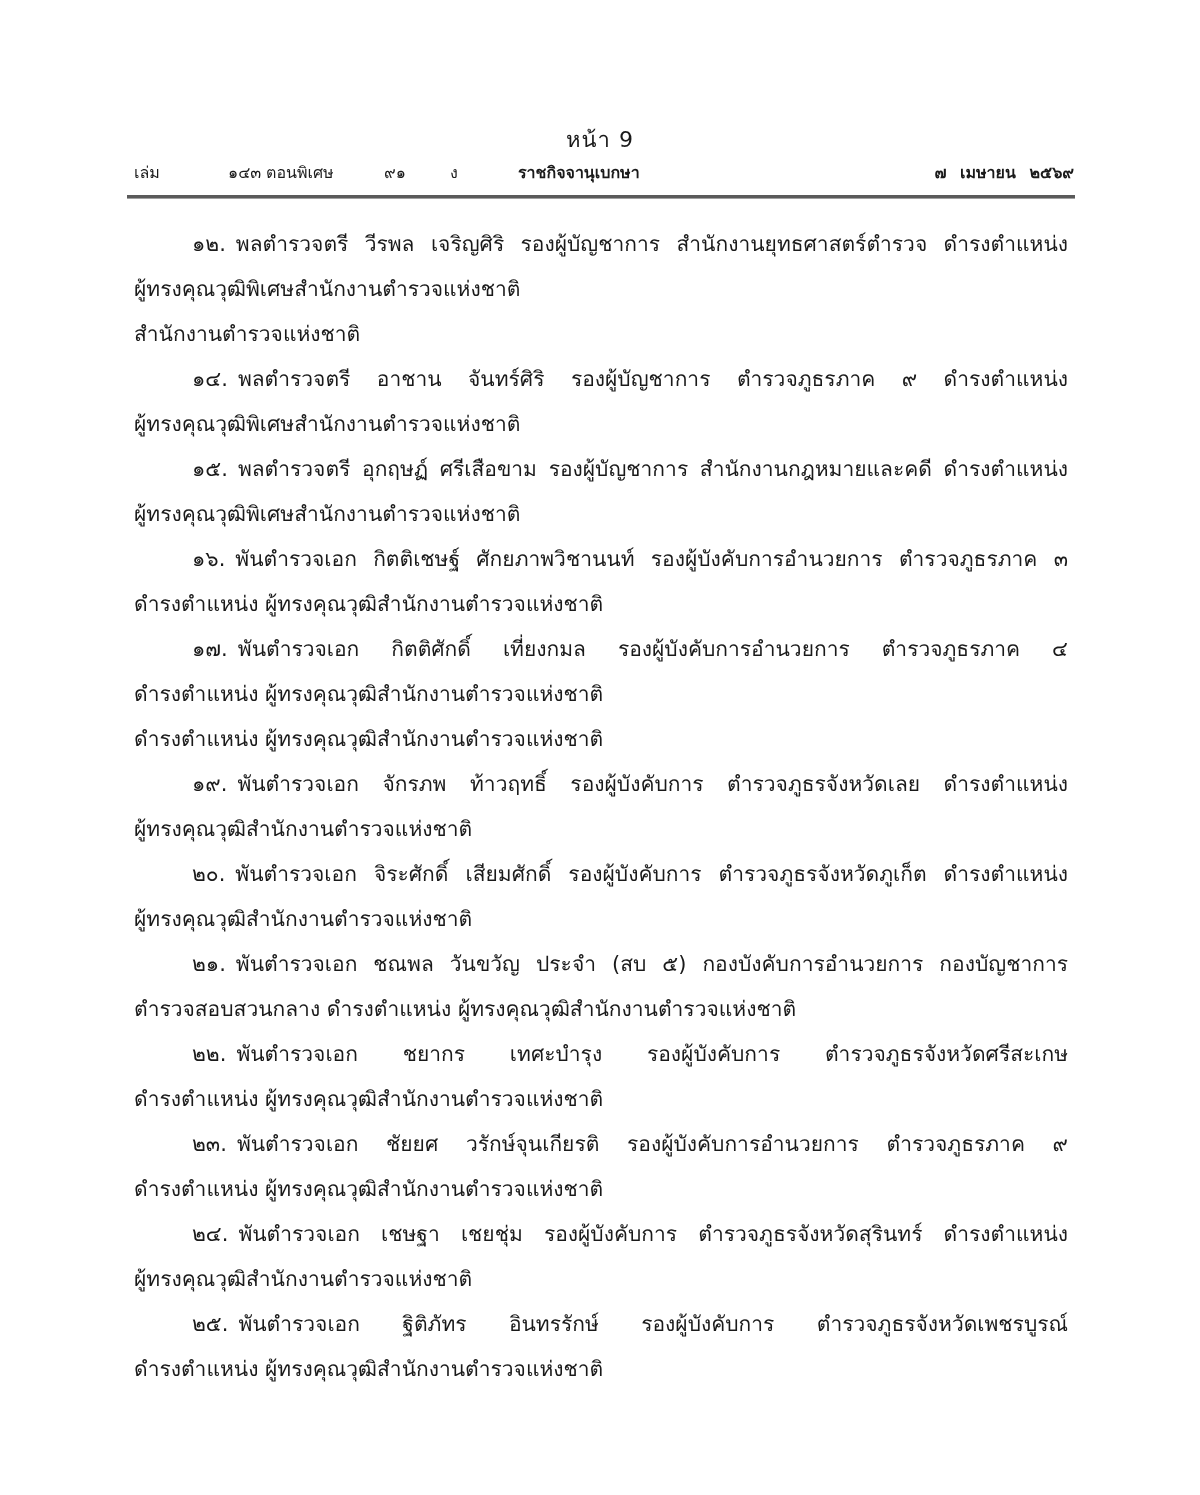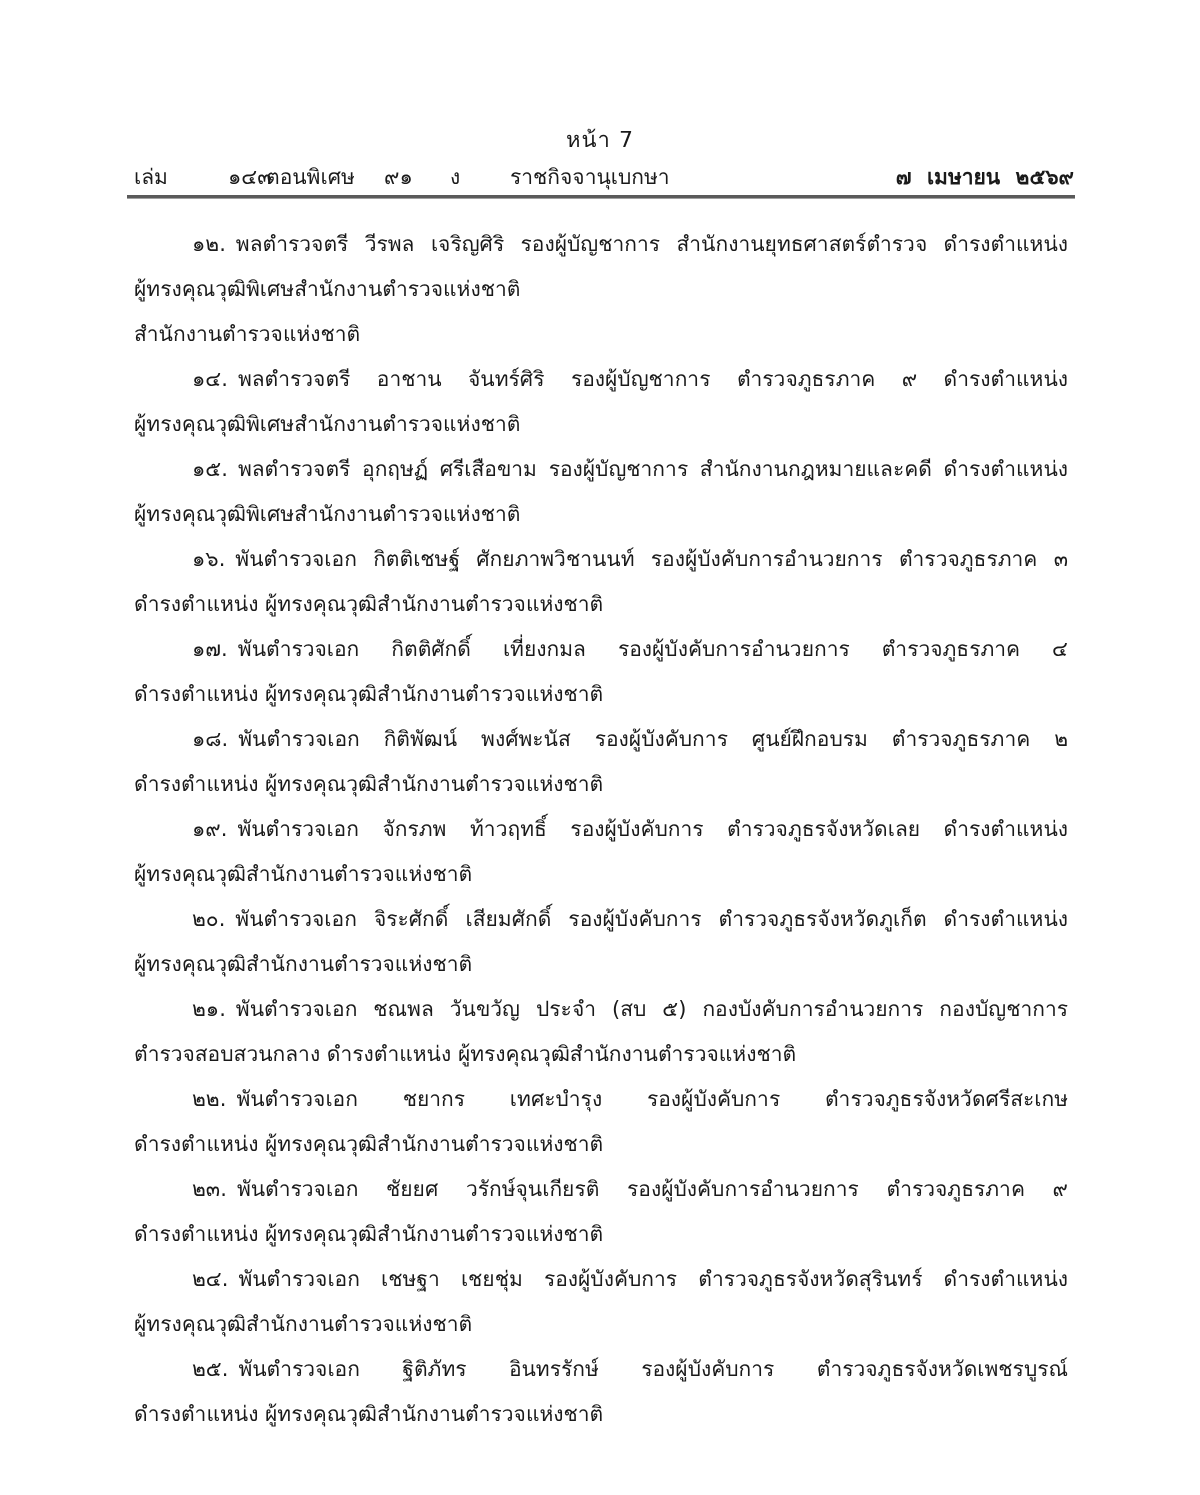--- a/index.html
+++ b/index.html
@@ -30,33 +30,33 @@
       text-align: center;
       font-size: 22px;
       letter-spacing: 1px;
     }
     .header-row {
       position: absolute;
       top: 160px;
       left: 134px;
       width: 940px;
       height: 32px;
-      font-size: 21px;
+      font-size: 16px;
     }
     .header-row span {
       position: absolute;
       top: 0;
       white-space: nowrap;
     }
     .h-volume { left: 0; }
     .h-volume-num { left: 54px; margin-left: 40px; }
     .h-issue { left: 132px; }
     .h-issue-num { left: 250px; }
     .h-section { left: 316px; }
-    .h-title { left: 376px; }
+    .h-title { left: 384px; font-weight: bold; }
     .h-date { right: 0; text-align: right; word-spacing: 8px; font-weight: bold; }
     .header-rule {
       position: absolute;
       top: 195px;
       left: 127px;
       width: 948px;
       height: 3px;
       background: #5a5a5a;
       border-bottom: 1px solid #a0a0a0;
     }
@@ -85,21 +85,21 @@
       display: block;
       white-space: nowrap;
     }
     .num { margin-right: 10px; }
   </style>
 </head>
 <body>
 
 <div class="page">
 
-  <div class="page-number">หน้า 7</div>
+  <div class="page-number">หน้า 9</div>
 
   <div class="header-row">
     <span class="h-volume">เล่ม</span>
     <span class="h-volume-num">๑๔๓</span>
     <span class="h-issue">ตอนพิเศษ</span>
     <span class="h-issue-num">๙๑</span>
     <span class="h-section">ง</span>
     <span class="h-title">ราชกิจจานุเบกษา</span>
     <span class="h-date">๗ เมษายน ๒๕๖๙</span>
   </div>
@@ -124,21 +124,20 @@
     </p>
     <p class="entry">
       <span class="first"><span class="num">๑๖.</span><span>พันตำรวจเอก กิตติเชษฐ์ ศักยภาพวิชานนท์ รองผู้บังคับการอำนวยการ ตำรวจภูธรภาค ๓</span></span>
       <span class="second">ดำรงตำแหน่ง ผู้ทรงคุณวุฒิสำนักงานตำรวจแห่งชาติ</span>
     </p>
     <p class="entry">
       <span class="first"><span class="num">๑๗.</span><span>พันตำรวจเอก กิตติศักดิ์ เที่ยงกมล รองผู้บังคับการอำนวยการ ตำรวจภูธรภาค ๔</span></span>
       <span class="second">ดำรงตำแหน่ง ผู้ทรงคุณวุฒิสำนักงานตำรวจแห่งชาติ</span>
     </p>
     <p class="entry">
-      <span class="first"><span class="num">๑๘.</span><span>พันตำรวจเอก กิติพัฒน์ พงศ์พะนัส รองผู้บังคับการ ศูนย์ฝึกอบรม ตำรวจภูธรภาค ๒</span></span>
       <span class="second">ดำรงตำแหน่ง ผู้ทรงคุณวุฒิสำนักงานตำรวจแห่งชาติ</span>
     </p>
     <p class="entry">
       <span class="first"><span class="num">๑๙.</span><span>พันตำรวจเอก จักรภพ ท้าวฤทธิ์ รองผู้บังคับการ ตำรวจภูธรจังหวัดเลย ดำรงตำแหน่ง</span></span>
       <span class="second">ผู้ทรงคุณวุฒิสำนักงานตำรวจแห่งชาติ</span>
     </p>
     <p class="entry">
       <span class="first"><span class="num">๒๐.</span><span>พันตำรวจเอก จิระศักดิ์ เสียมศักดิ์ รองผู้บังคับการ ตำรวจภูธรจังหวัดภูเก็ต ดำรงตำแหน่ง</span></span>
       <span class="second">ผู้ทรงคุณวุฒิสำนักงานตำรวจแห่งชาติ</span>
     </p>

